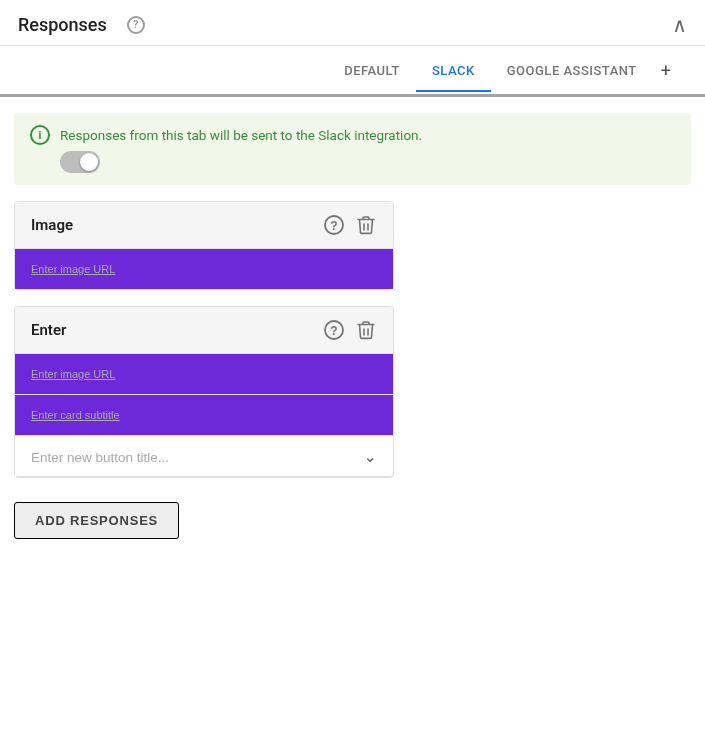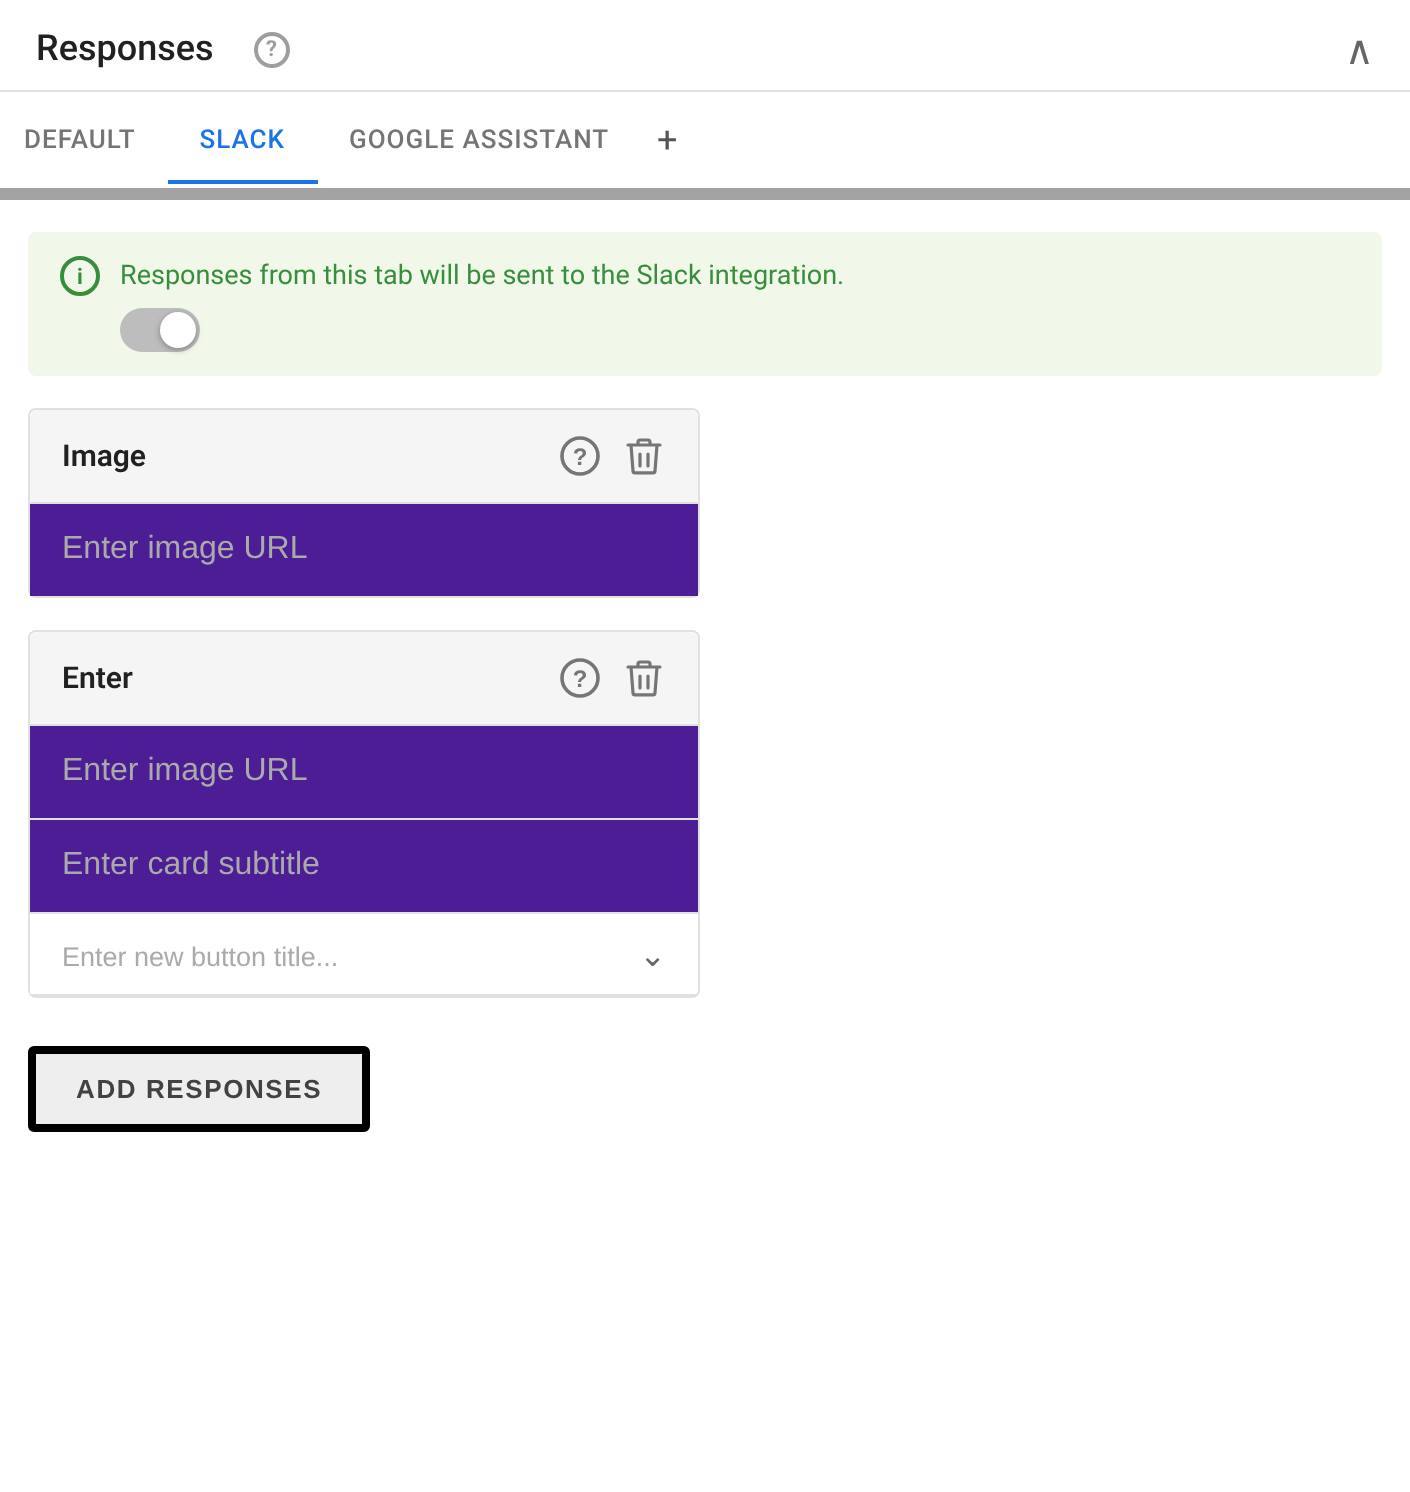--- a/index.html
+++ b/index.html
@@ -47,23 +47,24 @@
       color: #666;
       font-size: 20px;
       cursor: pointer;
       line-height: 1;
     }
 
     
     .tabs {
       display: flex;
       align-items: center;
-      padding: 0 12px;
-      border-bottom: 6px solid #a3a3a3;
+      padding: 0 26px;
+      border-bottom: 3px solid #a3a3a3;
       gap: 0;
+      justify-content: flex-end;
     }
     .tab {
       padding: 14px 16px 12px 16px;
       font-size: 13px;
       font-weight: 500;
       color: #757575;
       cursor: pointer;
       letter-spacing: 0.5px;
       border-bottom: 2px solid transparent;
       margin-bottom: -1px;
@@ -155,21 +156,21 @@
       padding: 16px 14px;
       display: flex;
       flex-direction: column;
       gap: 16px;
     }
 
     .card {
       border: 1px solid #e0e0e0;
       border-radius: 4px;
       background: #fff;
-      width: 336px;
+      width: 380px;
     }
     .card-header {
       display: flex;
       align-items: center;
       justify-content: space-between;
       padding: 12px 16px;
       background: #f5f5f5;
       border-bottom: 1px solid #e0e0e0;
       border-radius: 4px 4px 0 0;
     }
@@ -193,25 +194,26 @@
       justify-content: center;
     }
     .card-body {
       display: flex;
       flex-direction: column;
     }
     .card-input {
       border: none;
       border-bottom: 1px solid #e0e0e0;
       padding: 14px 16px;
-      font-size: 16px;
+      font-size: 11px;
       color: #aaa;
       outline: none;
-      background: #4c1d95;
+      background: #6d28d9;
       width: 100%;
+      text-decoration: underline;
     }
     .card-input:last-child {
       border-bottom: none;
     }
     .card-input::placeholder {
       color: #aaa;
     }
     .card-input-row {
       display: flex;
       align-items: center;
@@ -235,21 +237,21 @@
       color: #666;
       font-size: 16px;
     }
 
     
     .footer {
       padding: 8px 14px 20px 14px;
     }
     .add-responses-btn {
       background: #eeeeee;
-      border: 4px solid #000000;
+      border: 1px solid #000000;
       color: #424242;
       font-size: 13px;
       font-weight: 600;
       letter-spacing: 0.8px;
       padding: 10px 20px;
       border-radius: 3px;
       cursor: pointer;
       text-transform: uppercase;
     }
   </style>

